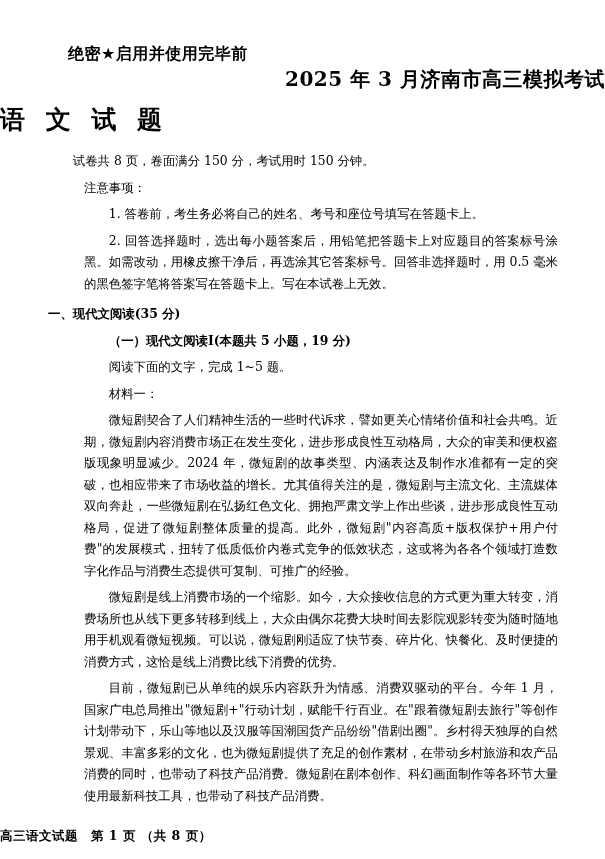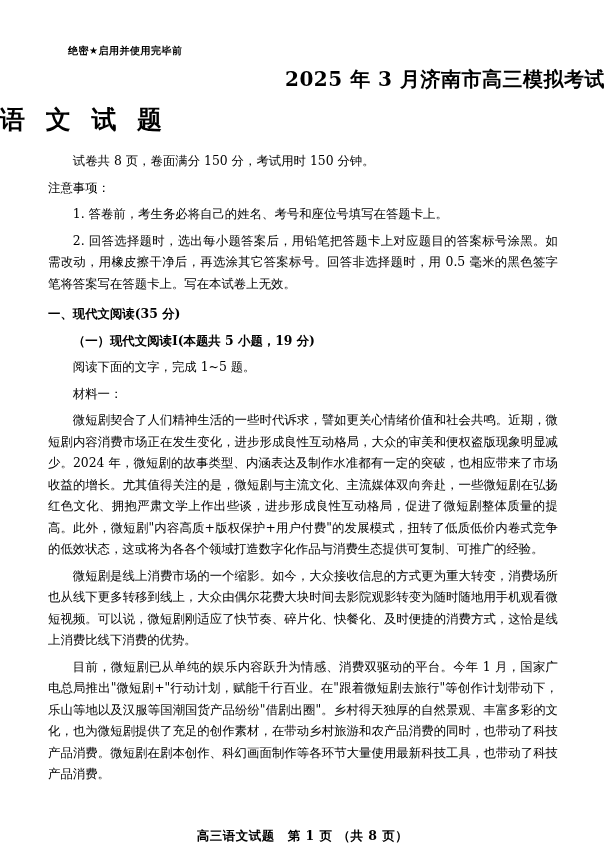--- a/index.html
+++ b/index.html
@@ -19,21 +19,21 @@
     position: absolute;
     left: 0; top: 0;
     width: 605px;
     height: 859px;
     padding: 0;
   }
   .secret-line {
     position: absolute;
     left: 48px;
     top: 44px;
-    font-size: 10px;
+    font-size: 16px;
     font-weight: bold;
     letter-spacing: 0.5px;
     font-family: "DejaVu Sans", "Liberation Sans", sans-serif;
     padding-left: 20px;
   }
   .doc-title {
     position: absolute;
     left: 0;
     top: 66px;
     width: 605px;
@@ -61,33 +61,33 @@
     width: 510px;
   }
   p {
     margin: 0;
     font-size: 12.4px;
     line-height: 21.5px;
     text-align: justify;
     text-justify: inter-ideograph;
   }
   .indent2 { text-indent: 2em; }
-  .gap-sm { margin-top: 5px; }
+  .gap-sm { margin-top: 5px; margin-left: 36px; }
   .gap-lg { margin-top: 9px; }
   .sec-head {
     font-weight: bold;
     font-size: 12.4px;
     line-height: 21.5px;
   }
   .footer {
     position: absolute;
     left: 0;
     bottom: 14px;
     width: 605px;
-    text-align: center;
+    text-align: left;
     font-size: 12.5px;
     font-weight: bold;
     font-family: "DejaVu Serif", "Liberation Serif", serif;
     letter-spacing: 0.5px;
   }
 </style>
 </head>
 <body>
 
 <div class="page">

